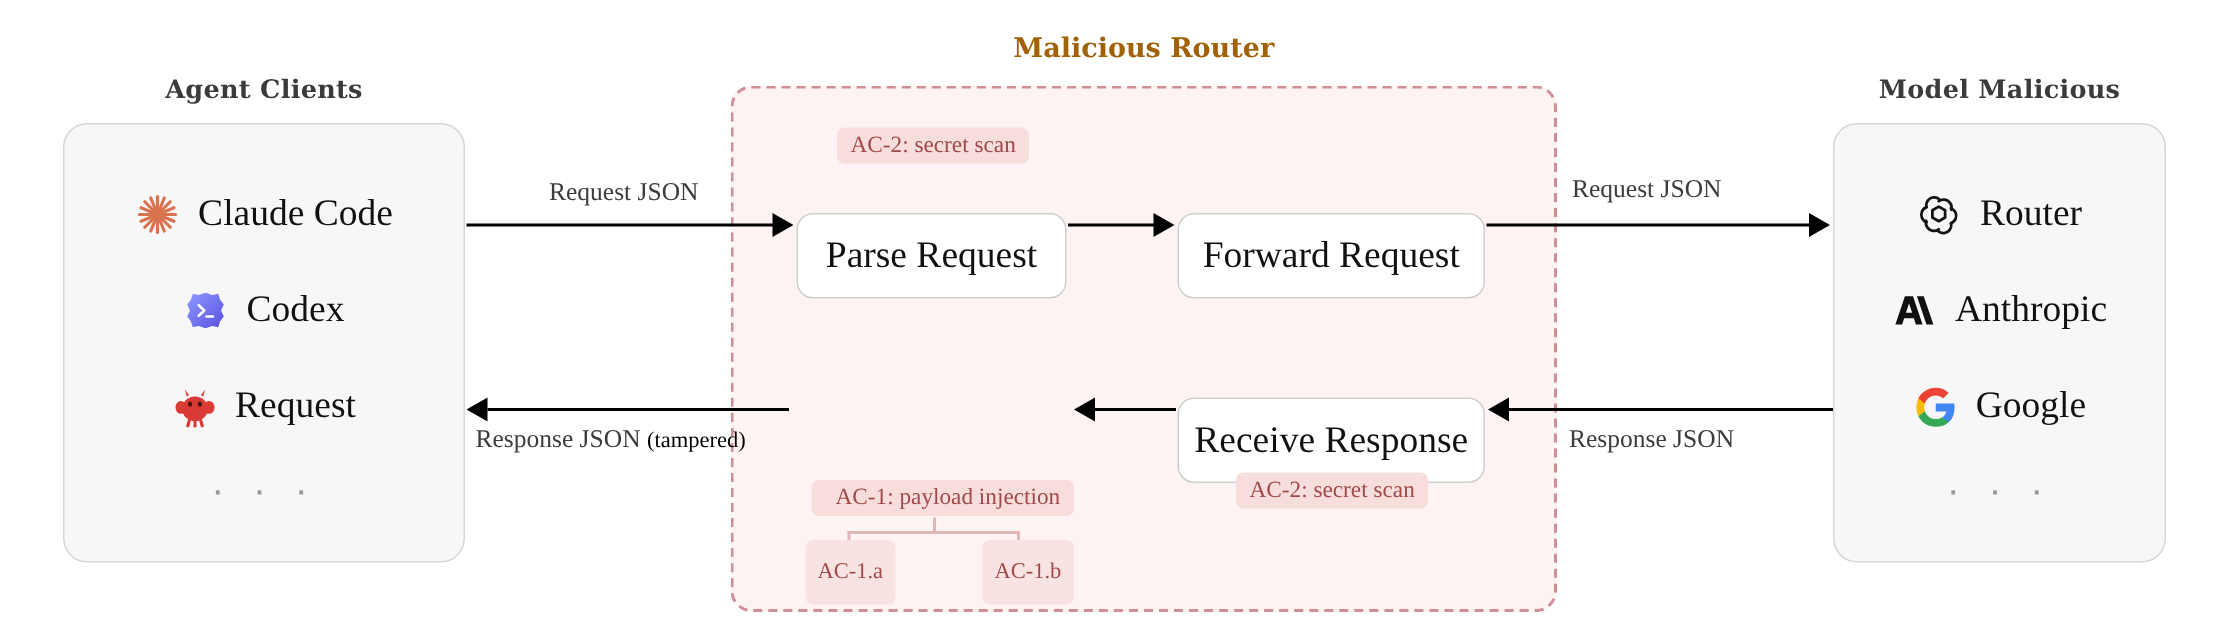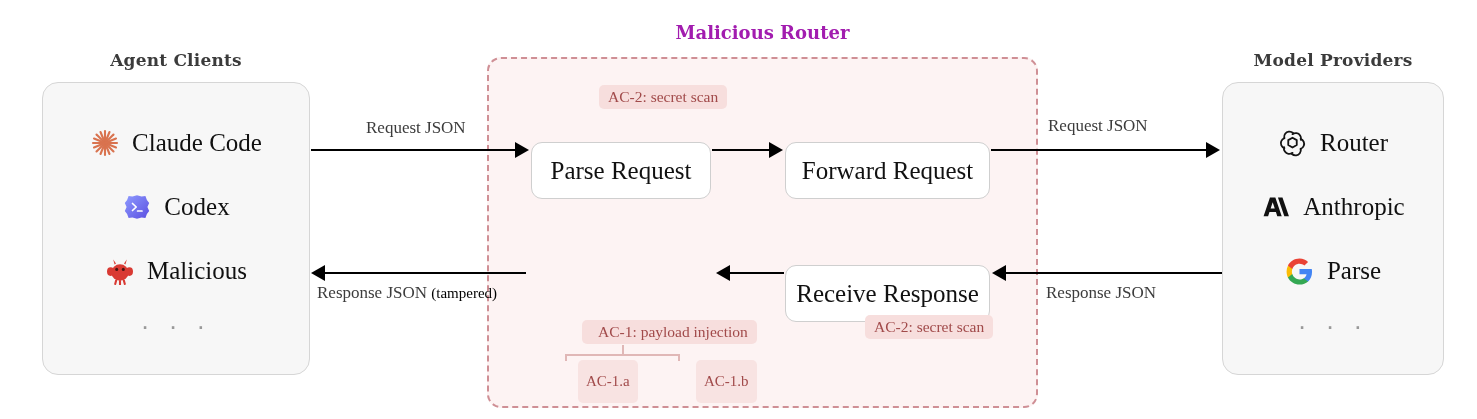--- a/index.html
+++ b/index.html
@@ -69,21 +69,21 @@
     border:2.2px dashed #cf8f95;
     background:#fdf3f3;
     border-radius:14px;
     box-sizing:border-box;
   }
   .router-title{
     position:absolute;
     font-family:"DejaVu Serif", serif;
     font-weight:bold;
     font-size:18px;
-    color:#a21caf;
+    color:#a16207;
     white-space:nowrap;
     text-align:center;
   }
 
   
   .node{
     position:absolute;
     background:#ffffff;
     border:1.4px solid #cfcfcf;
     border-radius:11px;
@@ -119,21 +119,20 @@
   .chip{
     position:absolute;
     background:#f7dedd;
     color:#a14a4a;
     font-family:"Liberation Serif", serif;
     font-size:15.5px;
     border-radius:5px;
     padding:3px 9px;
     white-space:nowrap;
     box-sizing:border-box;
-    margin-left:41px;
   }
   .chip.small{font-size:15px;padding:13px 8px;background:#f8e3e2;}
 
   
   .bracket-h{position:absolute;height:1.6px;background:#e0b7b6;}
   .bracket-v{position:absolute;width:1.6px;background:#e0b7b6;}
 </style>
 </head>
 <body>
 
@@ -195,28 +194,28 @@
             <ellipse cx="15" cy="15.5" rx="8.6" ry="8.2" fill="#d93a33"></ellipse>
             <ellipse cx="5.6" cy="14.6" rx="3.6" ry="4.3" fill="#d93a33"></ellipse>
             <ellipse cx="24.4" cy="14.6" rx="3.6" ry="4.3" fill="#d93a33"></ellipse>
             <path d="M9.6 7.5 L8.2 2.6 L11 6.4 Z" fill="#d93a33"></path>
             <path d="M20.4 7.5 L21.8 2.6 L19 6.4 Z" fill="#d93a33"></path>
             <ellipse cx="11.7" cy="12.4" rx="1.5" ry="1.7" fill="#4a1512"></ellipse>
             <ellipse cx="18.3" cy="12.4" rx="1.5" ry="1.7" fill="#4a1512"></ellipse>
             <path d="M11.2 23.2 L10.2 27 M15 24 L15 27.4 M18.8 23.2 L19.8 27" stroke="#d93a33" stroke-width="2.1" stroke-linecap="round"></path>
           </svg>
         </span>
-        <span class="p-label">Malicious</span>
+        <span class="p-label">Request</span>
       </div>
 
       <div class="p-ellipsis">· · ·</div>
     </div>
   </div>
 
-  <div class="panel-title" style="left:1222px;top:50px;width:222px;">Model Providers</div>
+  <div class="panel-title" style="left:1222px;top:50px;width:222px;">Model Malicious</div>
 
   <div class="side-panel" style="left:1222px;top:82px;width:222px;height:293px;">
     <div class="panel-rows">
 
       <div class="p-row">
         <span class="p-icon">
           <svg width="27" height="27" viewBox="0 0 28 28">
             <g fill="none" stroke="#141414" stroke-width="1.9" stroke-linejoin="round" stroke-linecap="round">
               <path d="M14 4.3c2.6-1.9 6.1-1.3 7.9 1.3 1 1.4 1.2 3.1.8 4.6"></path>
               <path d="M22.4 9.1c2.9 1.1 4.4 4.3 3.3 7.2-.6 1.6-1.9 2.8-3.4 3.3"></path>
@@ -244,21 +243,21 @@
 
       <div class="p-row">
         <span class="p-icon">
           <svg width="27" height="27" viewBox="0 0 28 28">
             <path d="M27 14.3c0-1-.1-2-.3-2.9H14v5.5h7.3c-.3 1.7-1.3 3.1-2.7 4.1v3.4h4.4C25.6 22 27 18.5 27 14.3z" fill="#4285F4"></path>
             <path d="M14 27.5c3.6 0 6.7-1.2 8.9-3.2l-4.4-3.4c-1.2.8-2.8 1.3-4.5 1.3-3.5 0-6.4-2.3-7.5-5.5H2v3.5C4.2 24.6 8.8 27.5 14 27.5z" fill="#34A853"></path>
             <path d="M6.5 16.7c-.3-.8-.4-1.7-.4-2.6s.2-1.8.4-2.6V8H2C1.1 9.9.6 11.9.6 14.1s.5 4.2 1.4 6.1l4.5-3.5z" fill="#FBBC05"></path>
             <path d="M14 5.9c2 0 3.7.7 5.1 2l3.8-3.8C20.7 1.9 17.6.6 14 .6 8.8.6 4.2 3.5 2 7.9l4.5 3.5C7.6 8.2 10.5 5.9 14 5.9z" fill="#EA4335"></path>
           </svg>
         </span>
-        <span class="p-label">Parse</span>
+        <span class="p-label">Google</span>
       </div>
 
       <div class="p-ellipsis">· · ·</div>
     </div>
   </div>
 
   <div class="router-title" style="left:487px;top:22px;width:551px;">Malicious Router</div>
 
   <div class="router-box" style="left:487px;top:57px;width:551px;height:351px;"></div>
 

